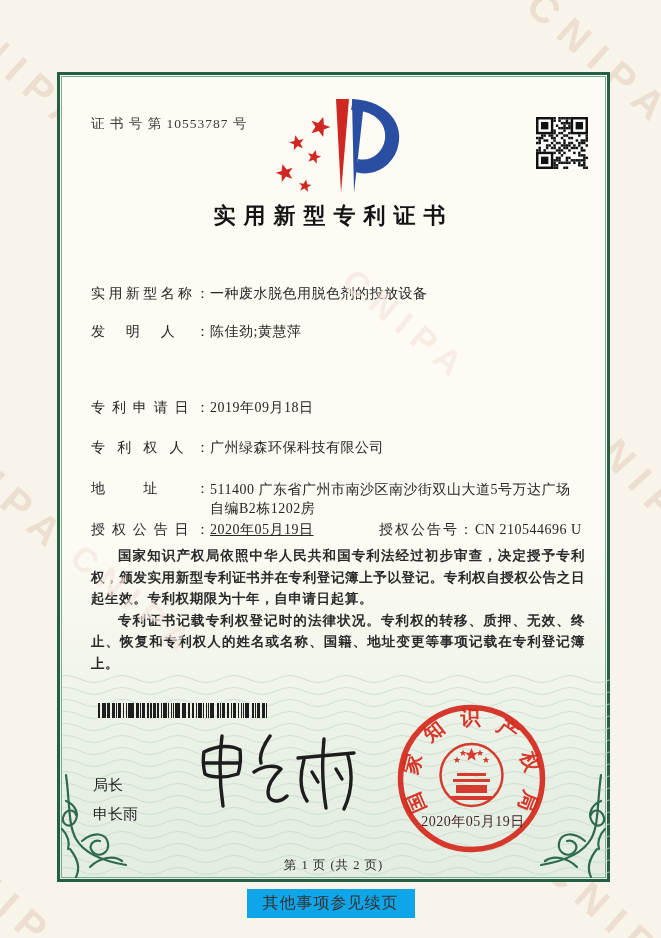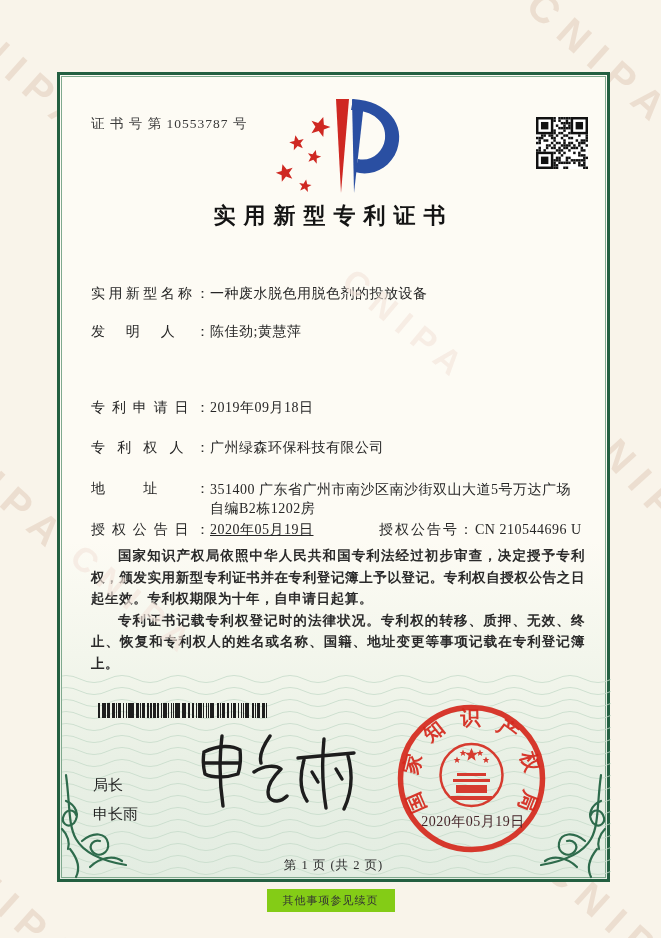--- a/index.html
+++ b/index.html
@@ -57,21 +57,21 @@
              font-size:14px;color:#46262a;letter-spacing:.5px;z-index:4;}
 
   .pageinfo{position:absolute;left:0;top:782px;width:100%;text-align:center;
             font-size:12.5px;color:#2d2d2d;letter-spacing:1px;z-index:4;}
 
   .flourish{position:absolute;z-index:3;}
   .flourish.bl{left:-2px;bottom:-2px;}
   .flourish.br{right:-2px;bottom:-2px;transform:scaleX(-1);}
 
   .contnote{position:absolute;left:50%;transform:translateX(-50%);top:889px;
-            background:#84cc16;padding:4px 16px;font-size:11px;color:#333;
+            background:#0ea5e9;padding:4px 16px;font-size:16px;color:#333;
             letter-spacing:1px;z-index:2;white-space:nowrap;}
 </style>
 </head>
 <body>
 
 <div class="page">
 
   <div class="wm" style="left:-34px;top:-6px;transform:rotate(42deg);">CNIPA</div>
   <div class="wm" style="left:548px;top:-18px;transform:rotate(42deg);">CNIPA</div>
   <div class="wm" style="left:-56px;top:408px;transform:rotate(42deg);">CNIPA</div>
@@ -287,21 +287,21 @@
     <div class="row" style="top:248px;">
       <span class="lbl">发明人：</span><span class="val">陈佳劲;黄慧萍</span>
     </div>
     <div class="row" style="top:324px;">
       <span class="lbl">专利申请日：</span><span class="val">2019年09月18日</span>
     </div>
     <div class="row" style="top:364px;">
       <span class="lbl">专利权人：</span><span class="val">广州绿森环保科技有限公司</span>
     </div>
     <div class="row" style="top:405px;">
-      <span class="lbl">地址：</span><span class="val addr-val">351400 广东省广州市南沙区南沙街双山大道5号万达广场自编B2栋1202房</span>
+      <span class="lbl">地址：</span><span class="val addr-val">511400 广东省广州市南沙区南沙街双山大道5号万达广场自编B2栋1202房</span>
     </div>
     <div class="row" style="top:446px;text-decoration:underline;">
       <span class="lbl">授权公告日：</span><span class="val">2020年05月19日</span>
       <span class="grant2">
         <span class="lbl2">授权公告号：</span><span class="val">CN 210544696 U</span>
       </span>
     </div>
 
     <div class="paras">
       <p>国家知识产权局依照中华人民共和国专利法经过初步审查，决定授予专利权，颁发实用新型专利证书并在专利登记簿上予以登记。专利权自授权公告之日起生效。专利权期限为十年，自申请日起算。</p>

